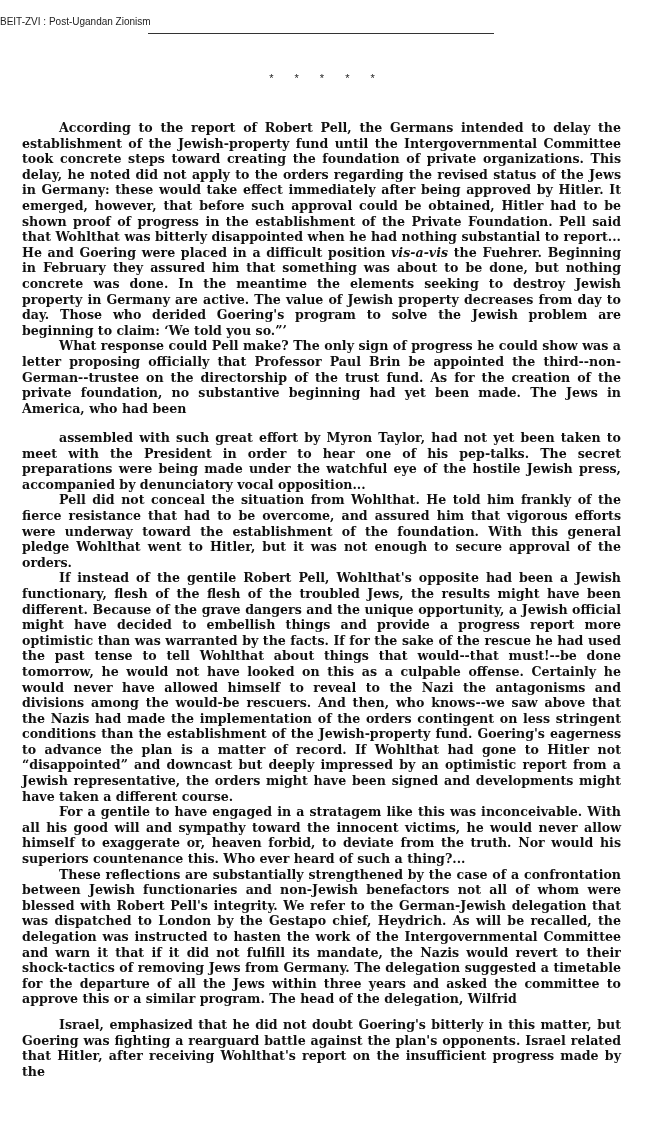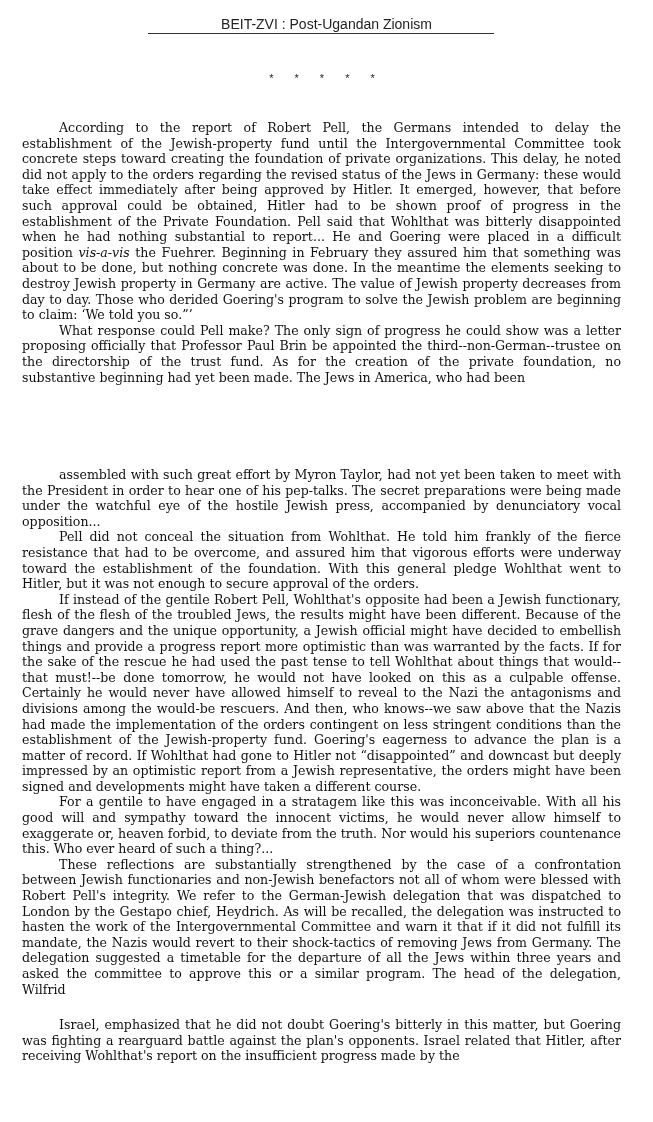--- a/index.html
+++ b/index.html
@@ -12,23 +12,23 @@
     height: 1122px;
     position: relative;
     overflow: hidden;
     color: #111111;
   }
   .running-head {
     position: absolute;
     top: 16px;
     left: 0;
     width: 653px;
-    text-align: center;
+    text-align: left;
     font-family: "Liberation Sans", sans-serif;
-    font-size: 14px;
+    font-size: 10px;
     color: #222;
   }
   .head-rule {
     position: absolute;
     top: 33px;
     left: 148px;
     width: 346px;
     height: 0;
     border-top: 1px solid #333;
   }
@@ -48,24 +48,24 @@
     left: 22px;
     width: 599px;
     font-family: "DejaVu Serif", serif;
     font-size: 12.6px;
     line-height: 15.6px;
     text-align: justify;
   }
   .text-block p {
     margin: 0;
     text-indent: 37px;
+    font-weight: bold;
   }
   .text-block p.cont-start {
     text-indent: 37px;
-    margin-top: 37px;
   }
   .block-1 { top: 120px; }
   .block-2 { top: 430px; }
   .block-3 { top: 1017px; }
   .page-number {
     position: absolute;
     top: 1156px;
     left: 0;
     width: 653px;
     text-align: center;

